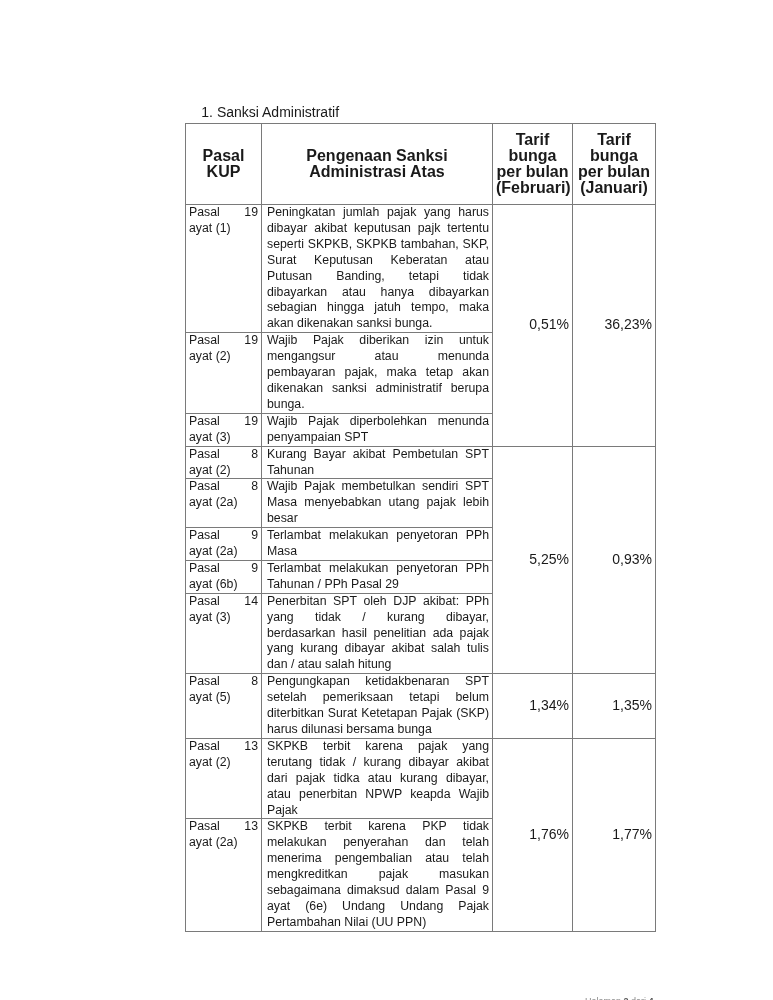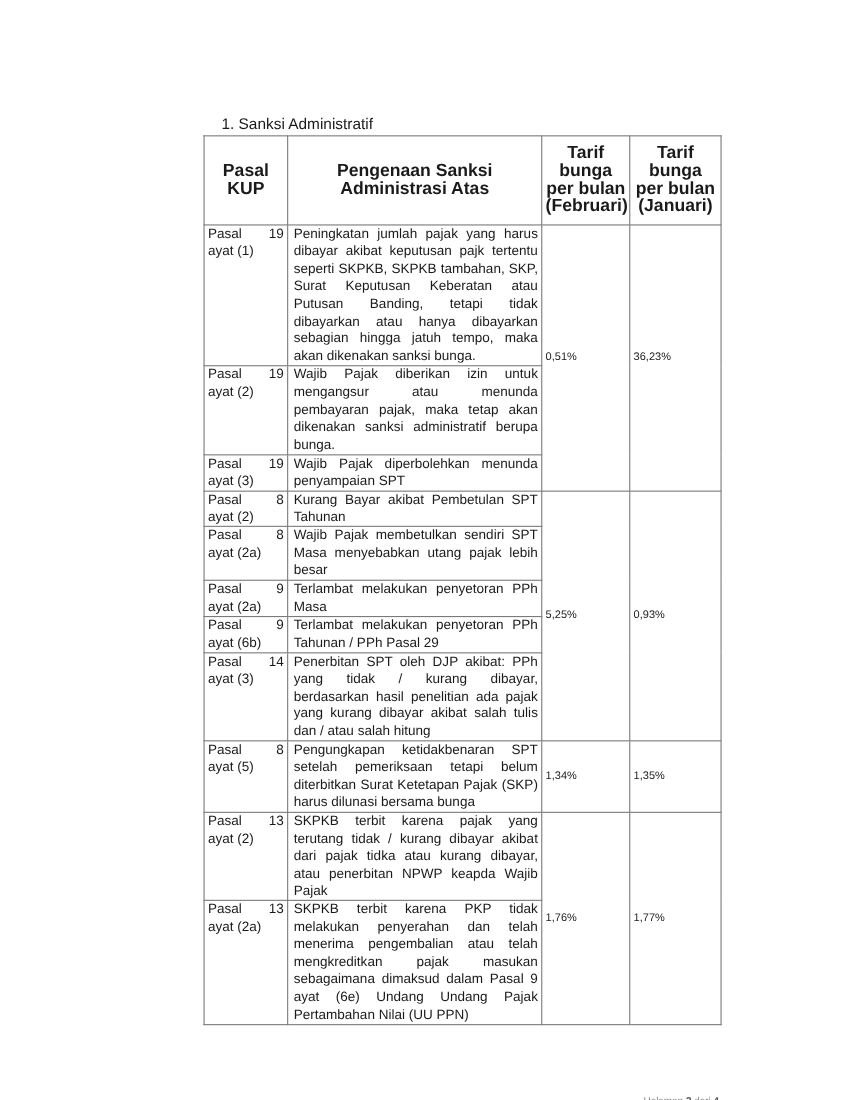--- a/index.html
+++ b/index.html
@@ -9,21 +9,21 @@
   .heading .num { display:inline-block; width:20px; }
   table { position:absolute; left:185px; top:123px; border-collapse:collapse;
           table-layout:fixed; width:470px; font-size:12.3px; line-height:15.9px; }
   td, th { border:1px solid #7a7a7a; padding:0 3px; vertical-align:top; }
   th { font-weight:bold; text-align:center; vertical-align:middle; height:80px; font-size:16px; line-height:16px; }
   col.c1 { width:76px; } col.c2 { width:231px; } col.c3 { width:80px; } col.c4 { width:83px; }
   .pasal { text-align:justify; text-align-last:justify; }
   .pasal span { display:block; }
   .pasal .l2 { text-align-last:left; }
   .desc { text-align:justify; padding-left:5px; padding-right:3px; }
-  .rate { text-align:left; vertical-align:middle; font-size:10px; }
+  .rate { text-align:right; vertical-align:middle; font-size:14px; }
   .footer { position:absolute; left:585px; top:996px; font-size:9px; color:#888; }
   .footer b { color:#555; }
 </style>
 </head>
 <body>
 
 <div class="heading">
   <span class="num">1.</span>
   <span>Sanksi Administratif</span>
 </div>

